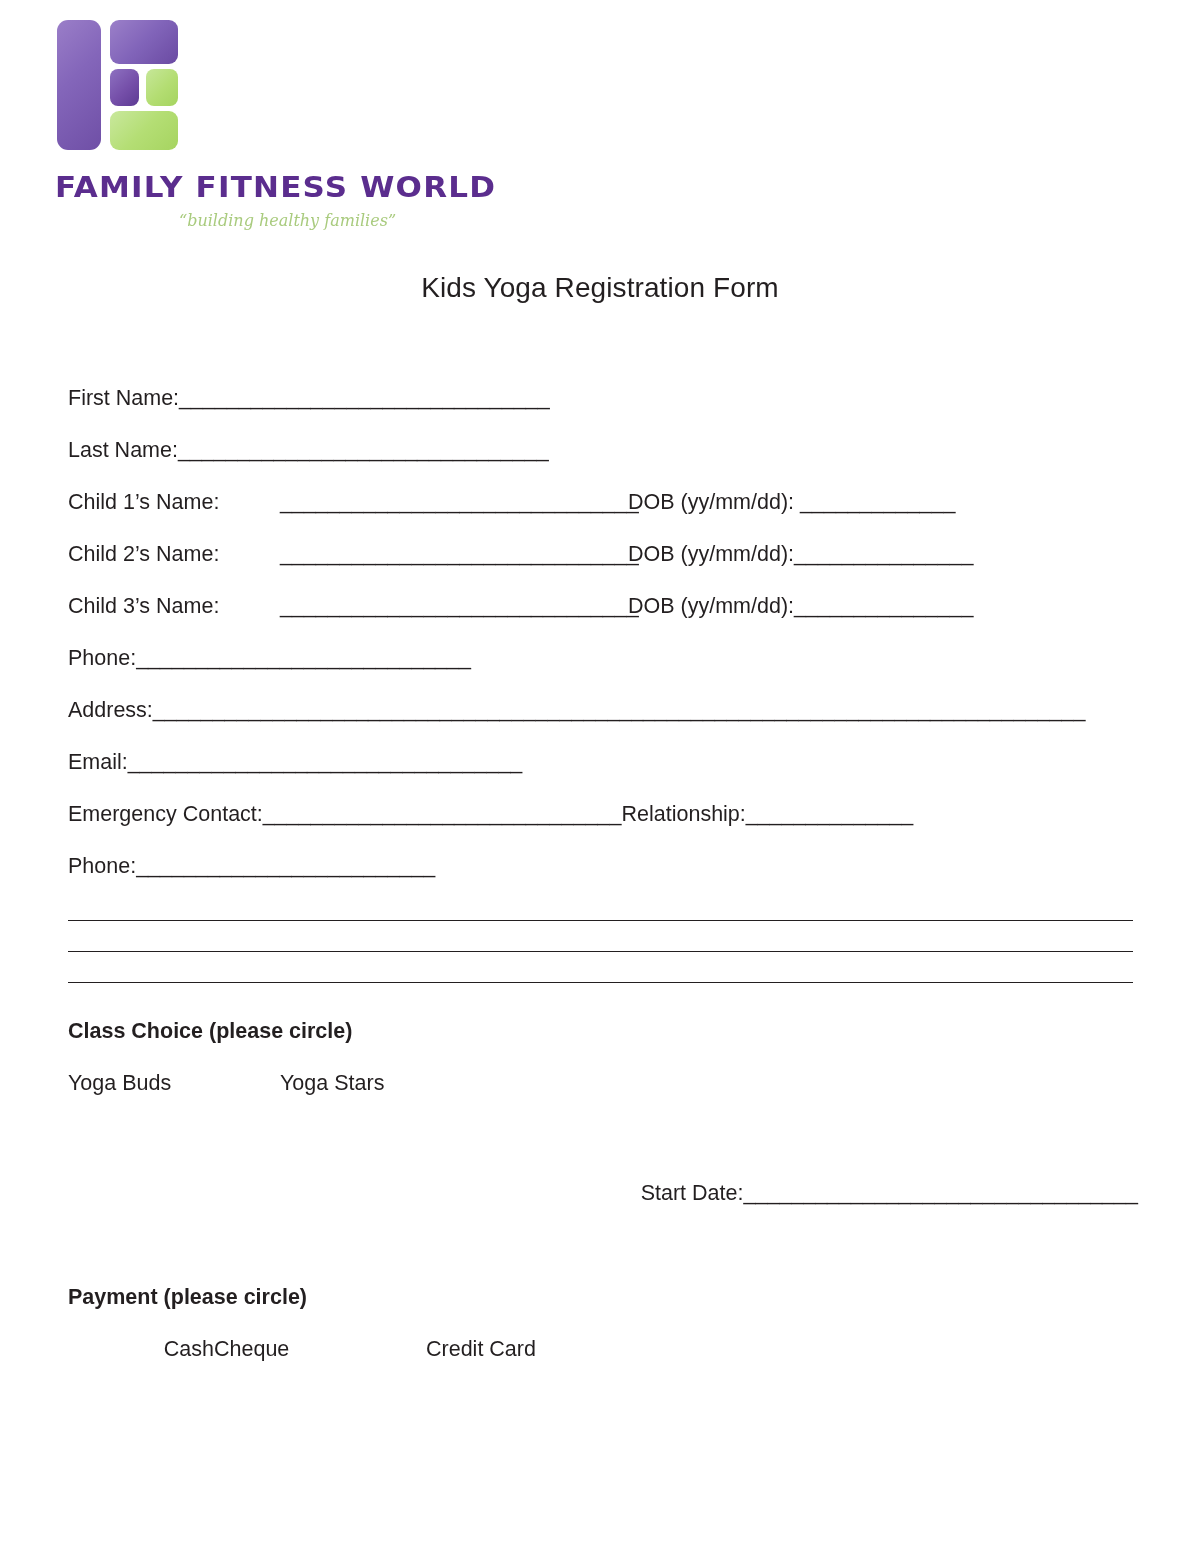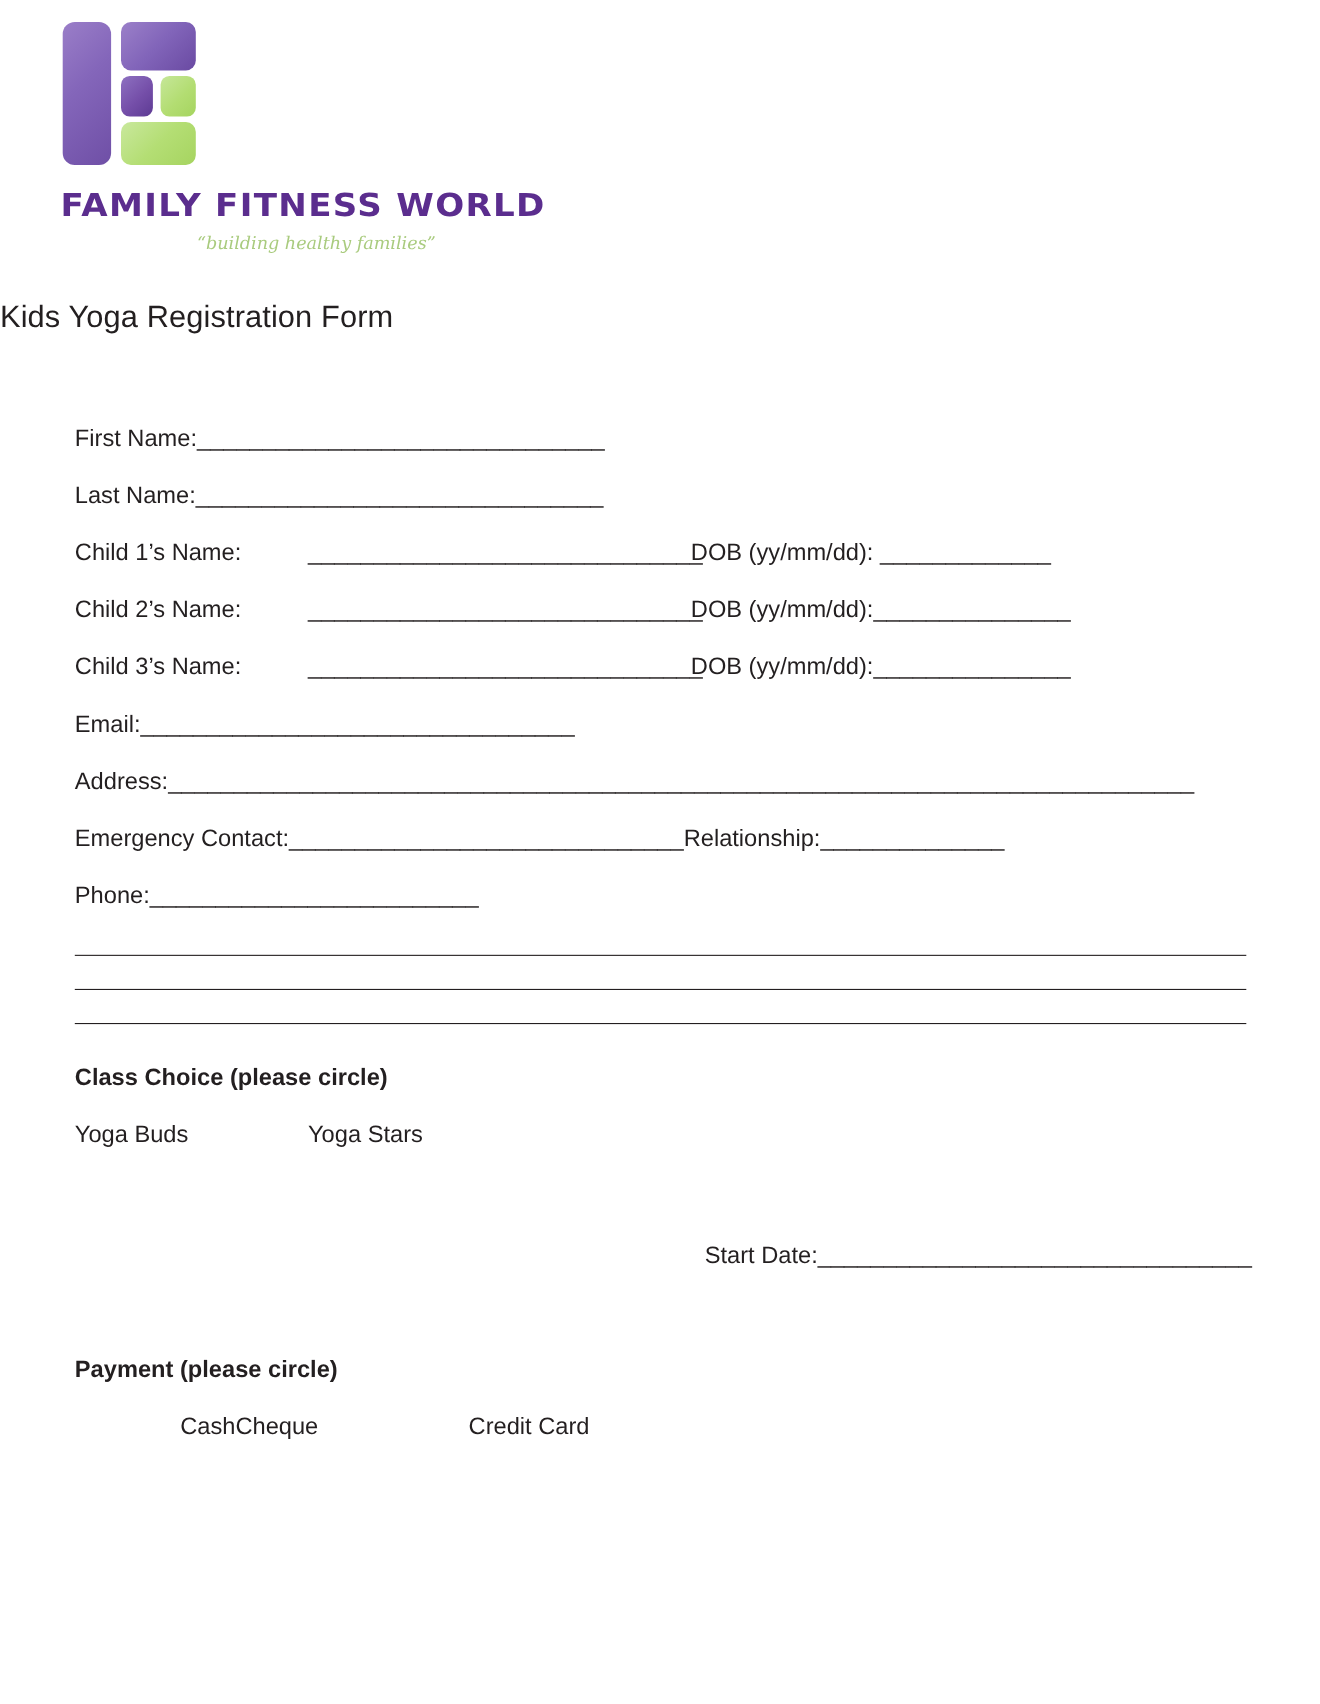--- a/index.html
+++ b/index.html
@@ -94,21 +94,21 @@
     color: #a9cb7e;
     white-space: nowrap;
   }
 
   
   .form-title {
     position: absolute;
     left: 0;
     top: 272px;
     width: 1200px;
-    text-align: left;
+    text-align: center;
     font-size: 28px;
     font-weight: 400;
     color: #231f20;
     letter-spacing: 0.1px;
   }
 
   
   .form-body {
     position: absolute;
     left: 68px;
@@ -196,27 +196,30 @@
     </div>
 
     <div class="row">
       <span class="lbl-col">Child 2’s Name:</span><span class="dob-col">______________________________</span><span class="txt">DOB (yy/mm/dd):</span><span class="txt">_______________</span>
     </div>
 
     <div class="row">
       <span class="lbl-col">Child 3’s Name:</span><span class="dob-col">______________________________</span><span class="txt">DOB (yy/mm/dd):</span><span class="txt">_______________</span>
     </div>
 
+    <div class="row">
+      <span class="txt">Phone:</span><span class="txt">____________________________</span>
+    </div>
+
+    <div class="row">
+      <span class="txt">Address:</span><span class="txt">______________________________________________________________________________</span>
+    </div>
 
     <div class="row">
       <span class="txt">Email:</span><span class="txt">_________________________________</span>
-    </div>
-
-    <div class="row">
-      <span class="txt">Address:</span><span class="txt">______________________________________________________________________________</span>
     </div>
 
     <div class="row">
       <span class="txt">Emergency Contact:</span><span class="txt">______________________________</span><span class="txt">Relationship:</span><span class="txt">______________</span>
     </div>
 
     <div class="row">
       <span class="txt">Phone:</span><span class="txt">_________________________</span>
     </div>
 

